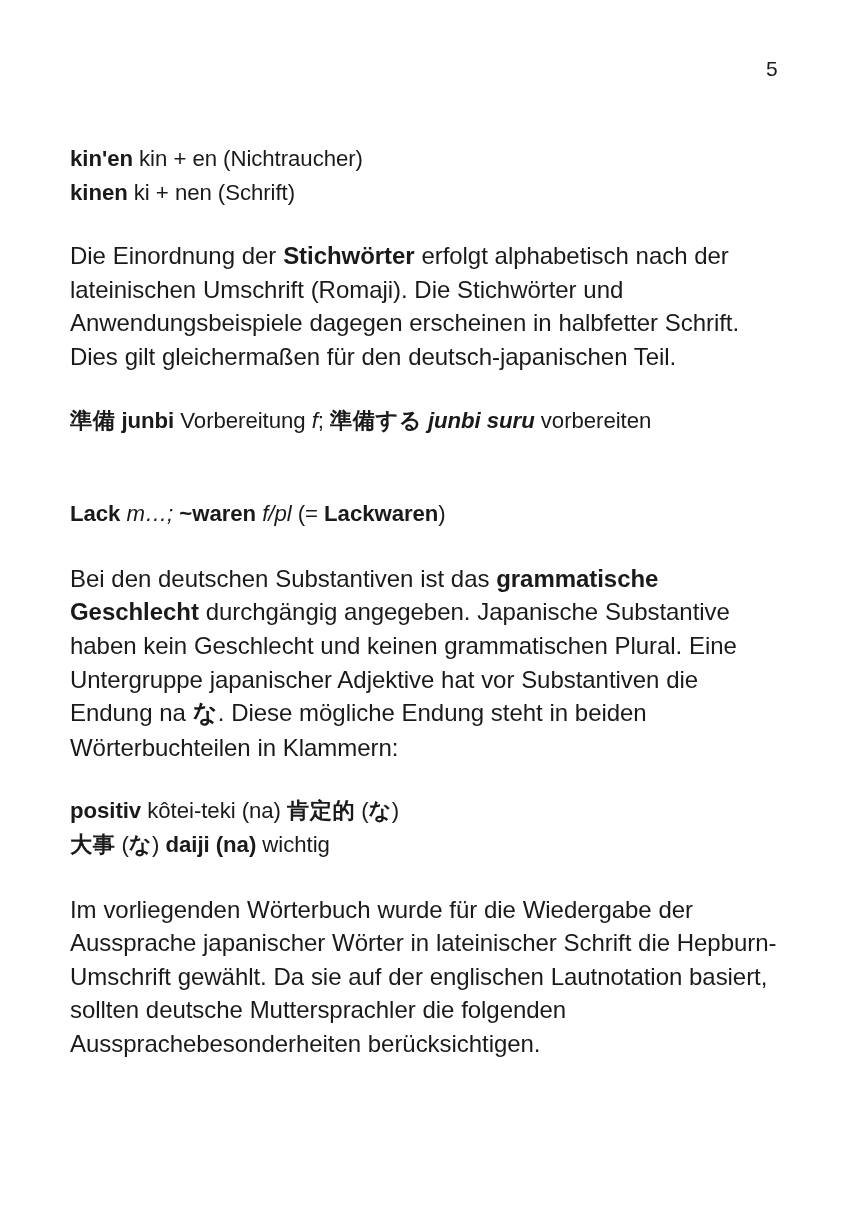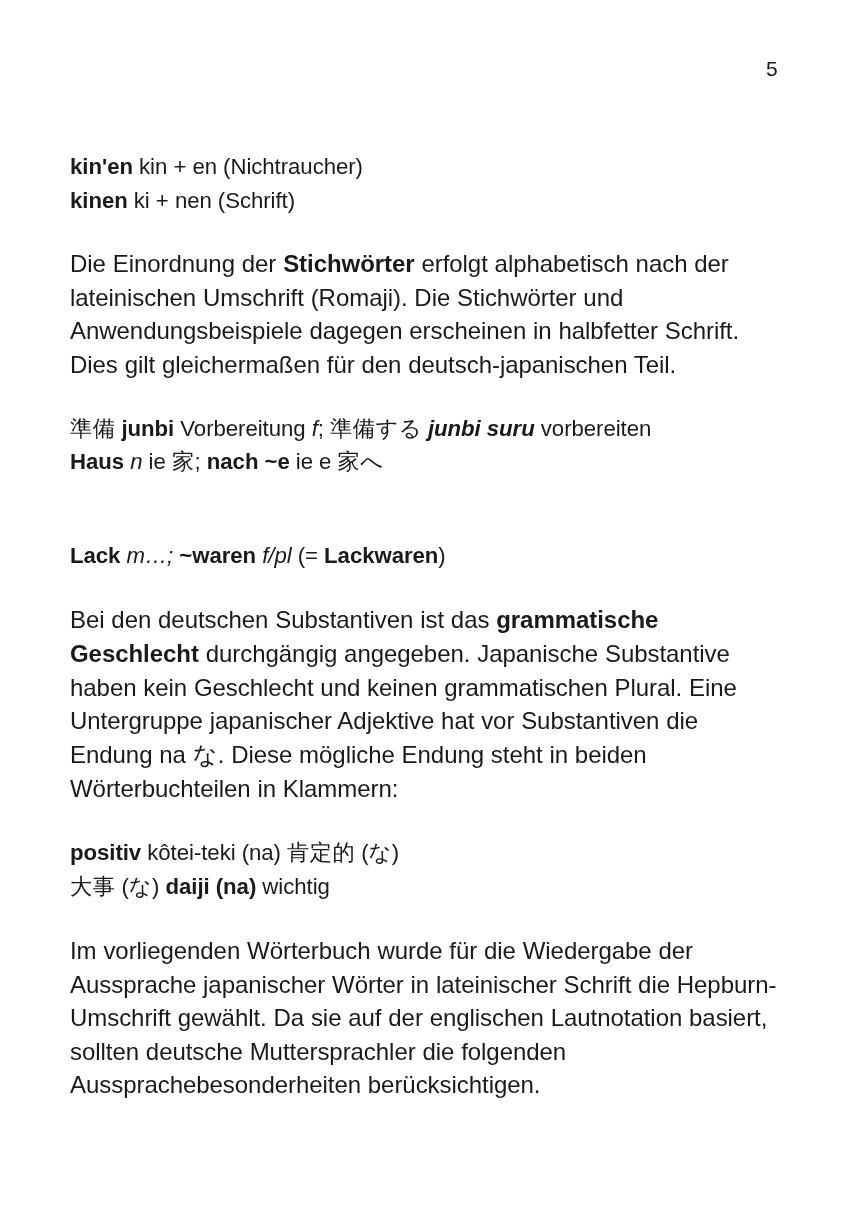--- a/index.html
+++ b/index.html
@@ -27,21 +27,21 @@
     top: 58px;
     right: 73px;
     font-size: 21px;
     line-height: 1;
     letter-spacing: 0.3px;
     color: #1a1a1a;
   }
   .content {
     position: absolute;
     left: 70px;
-    top: 150px;
+    top: 142px;
     width: 712px;
   }
   .block {
     margin: 0;
   }
   .para {
     font-size: 24px;
     line-height: 33.6px;
     color: #1a1a1a;
     letter-spacing: -0.05px;
@@ -56,21 +56,21 @@
   .gap-sm { height: 30px; }
   .gap-md { height: 31px; }
   b, .b {
     font-weight: bold;
   }
   i, .i {
     font-style: italic;
   }
   .jp {
     font-family: "DejaVu Sans", "Liberation Sans", sans-serif;
-    font-weight: normal;
+    font-weight: bold;
     letter-spacing: 0.5px;
   }
   .swash {
     display: inline-block;
     position: relative;
     width: 0.60em;
     height: 1em;
     vertical-align: baseline;
     overflow: visible;
   }
@@ -97,21 +97,20 @@
     </div>
 
     <div class="gap-sm"></div>
 
     <p class="block para"><span>Die Einordnung der </span><b>Stichwörter</b><span> erfolgt alphabetisch nach der lateinischen Umschrift (Romaji). Die Stichwörter und Anwendungsbeispiele dagegen erscheinen in halbfetter Schrift. Dies gilt gleichermaßen für den deutsch-japanischen Teil.</span></p>
 
     <div class="gap-sm"></div>
 
     <div class="block example">
       <div><span class="jp">準備</span><b> junbi</b><span> Vorbereitung </span><i>f</i><span>; </span><span class="jp">準備する</span><b><i> junbi suru</i></b><span> vorbereiten</span></div>
-      <div><b>Haus</b><i> n</i><span> ie </span><span class="jp">家</span><span>; </span><b>nach ~e</b><span> ie e </span><span class="jp">家へ</span></div>
     </div>
 
     <div class="gap-sm"></div>
 
 
     <div class="gap-sm"></div>
 
     <div class="block example">
       <div><b>Lack</b><i> m…;</i><b> ~waren</b><i> f/pl</i><span> (= </span><b>Lackwaren</b><span>)</span></div>
     </div>

